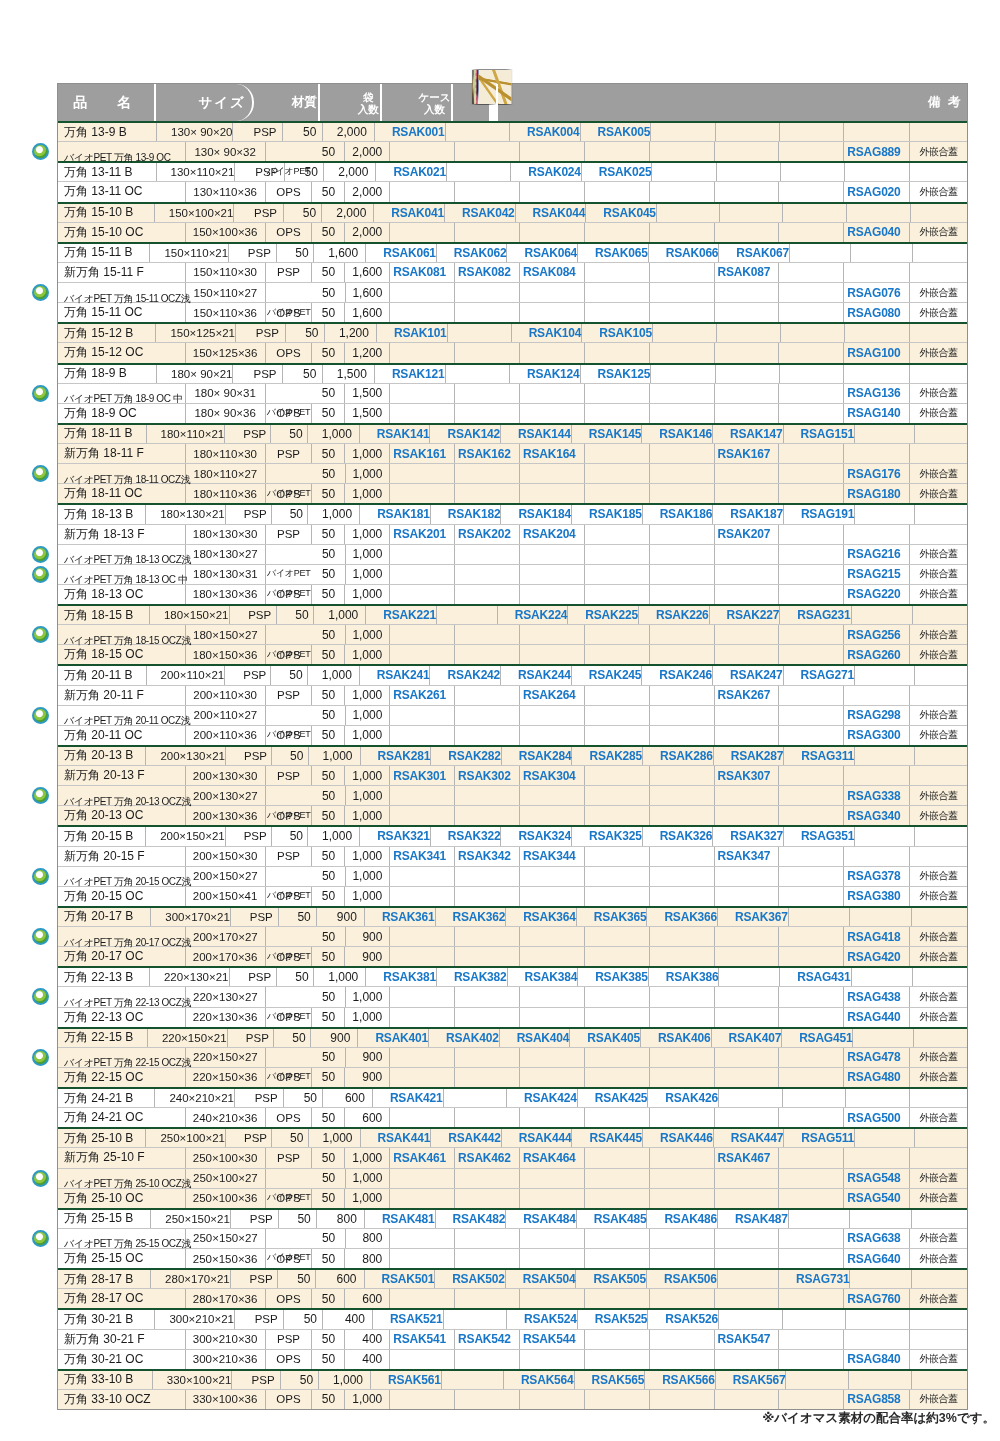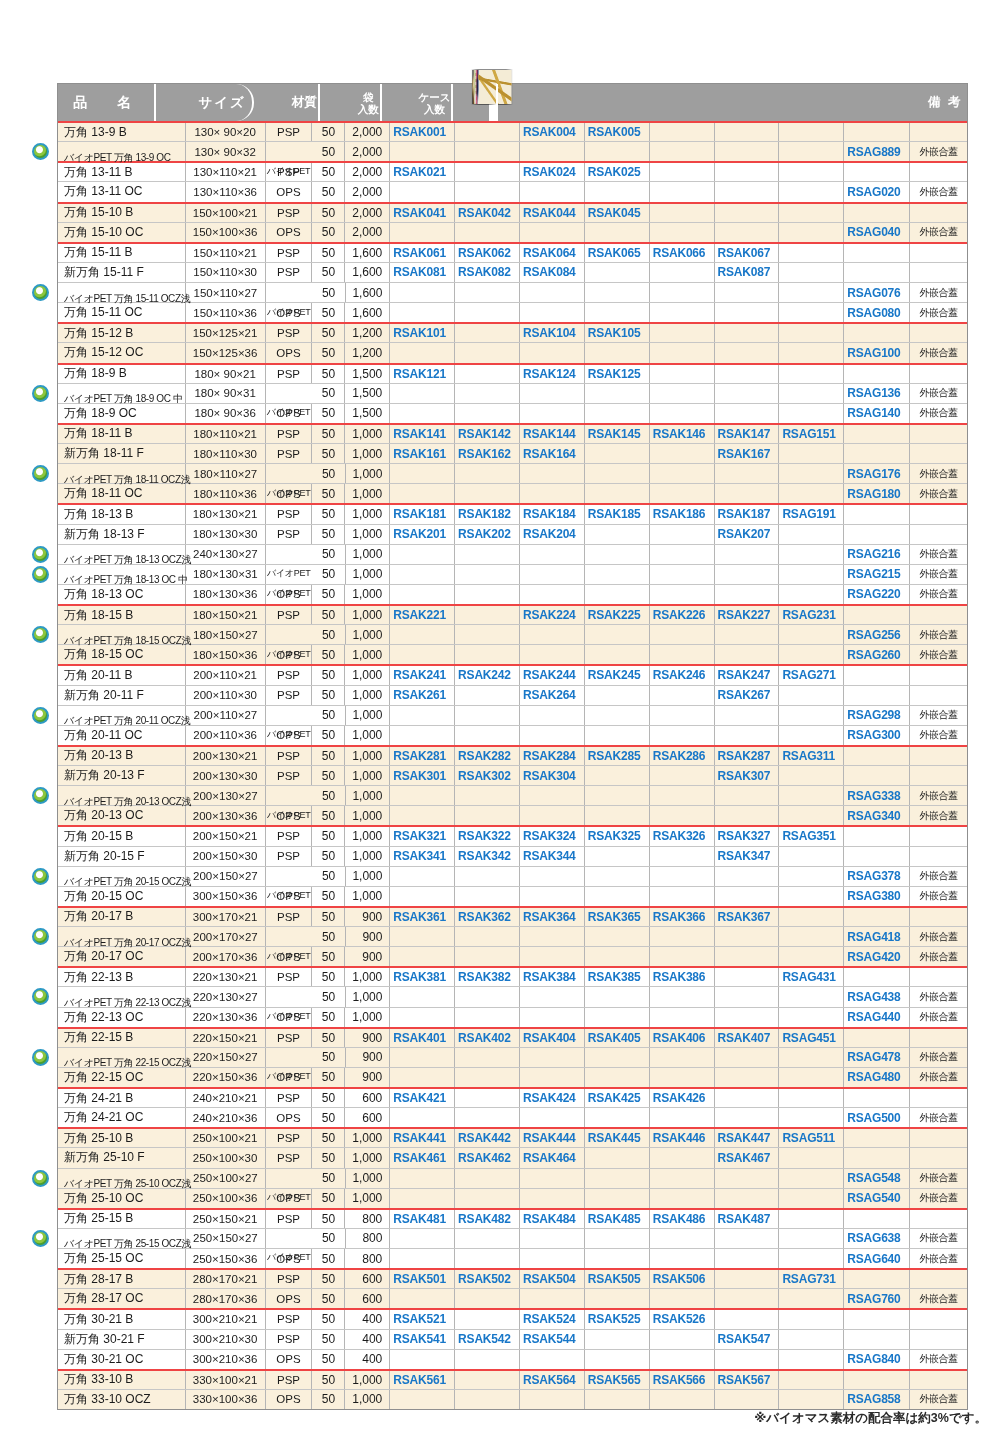--- a/index.html
+++ b/index.html
@@ -49,39 +49,39 @@
     radial-gradient(circle at 78% 18%, var(--c) 0 5px, transparent 9px),
     var(--a);}
   .pat6{background:
     linear-gradient(35deg, transparent 44%, var(--b) 46% 51%, transparent 53%),
     linear-gradient(70deg, transparent 56%, var(--c) 58% 63%, transparent 65%),
     linear-gradient(10deg, transparent 60%, var(--b) 62% 66%, transparent 68%),
     linear-gradient(55deg, transparent 30%, var(--c) 32% 35%, transparent 37%),
     var(--a);}
   
   .row{display:flex;height:20.13px;box-sizing:border-box;border-top:1px solid #c6c6c6;background:#fff;}
-  .row.gs{border-top:2px solid #ef4444;}
+  .row.gs{border-top:2px solid #14532d;gap:14px;}
   .row.cream{background:#faf0dc;}
   .cell{box-sizing:border-box;display:flex;align-items:center;border-right:1px solid #b5b5b5;
         white-space:nowrap;overflow:visible;}
   .cell.name{width:128px;padding-left:6px;position:relative;}
   .nm{font-size:12px;}
   .econame .nm{font-size:10px;letter-spacing:-0.4px;margin-top:12px;}
   .cell.size{width:80px;justify-content:center;font-size:11.5px;}
   .cell.mat{width:47px;justify-content:center;font-size:11.5px;}
   .cell.mat.smallmat{font-size:9px;letter-spacing:-0.3px;margin-top:29px;}
   .cell.bag{width:33px;justify-content:center;font-size:12px;}
   .cell.case{width:45px;justify-content:flex-end;padding-right:7px;font-size:12px;}
   .cell.code{width:65px;padding-left:3px;font-size:12px;font-weight:bold;color:#1877c8;letter-spacing:-0.2px;}
   .cell.code.clear{width:66px;}
   .cell.note{width:57px;justify-content:center;font-size:10px;letter-spacing:-0.5px;border-right:none;}
   .eco{position:absolute;left:-26px;top:1px;width:17px;height:17px;border-radius:50%;box-sizing:border-box;
        border:2px solid #2e9ac4;
        background:radial-gradient(circle at 42% 36%, #ffffff 0 3px, #8cc63e 4px 6px, #4a9e2e 7px);}
-  .footnote{position:absolute;right:13px;top:1410px;font-size:12.5px;font-weight:bold;color:#2a2a2a;}
+  .footnote{position:absolute;right:5px;top:1410px;font-size:12.5px;font-weight:bold;color:#2a2a2a;}
 </style>
 </head>
 <body>
 
 <div class="page">
   <div class="table">
     <div class="thead">
       <div class="hc name-col">
         <span>品　名</span>
       </div>
@@ -517,21 +517,21 @@
           <div class="cell code">RSAK207</div>
           <div class="cell code"></div>
           <div class="cell code clear"></div>
           <div class="cell note"></div>
         </div>
         <div class="row">
           <div class="cell name econame">
             <span class="eco"></span>
             <span class="nm">バイオPET 万角 18-13 OCZ浅</span>
           </div>
-          <div class="cell size">240×130×27</div>
+          <div class="cell size">180×130×27</div>
           <div class="cell mat smallmat">バイオPET</div>
           <div class="cell bag">50</div>
           <div class="cell case">1,000</div>
           <div class="cell code"></div>
           <div class="cell code"></div>
           <div class="cell code"></div>
           <div class="cell code"></div>
           <div class="cell code"></div>
           <div class="cell code"></div>
           <div class="cell code"></div>
@@ -828,21 +828,21 @@
           <div class="cell code"></div>
           <div class="cell code"></div>
           <div class="cell code"></div>
           <div class="cell code clear">RSAG378</div>
           <div class="cell note">外嵌合蓋</div>
         </div>
         <div class="row">
           <div class="cell name">
             <span class="nm">万角 20-15 OC</span>
           </div>
-          <div class="cell size">300×150×36</div>
+          <div class="cell size">200×150×41</div>
           <div class="cell mat">OPS</div>
           <div class="cell bag">50</div>
           <div class="cell case">1,000</div>
           <div class="cell code"></div>
           <div class="cell code"></div>
           <div class="cell code"></div>
           <div class="cell code"></div>
           <div class="cell code"></div>
           <div class="cell code"></div>
           <div class="cell code"></div>

